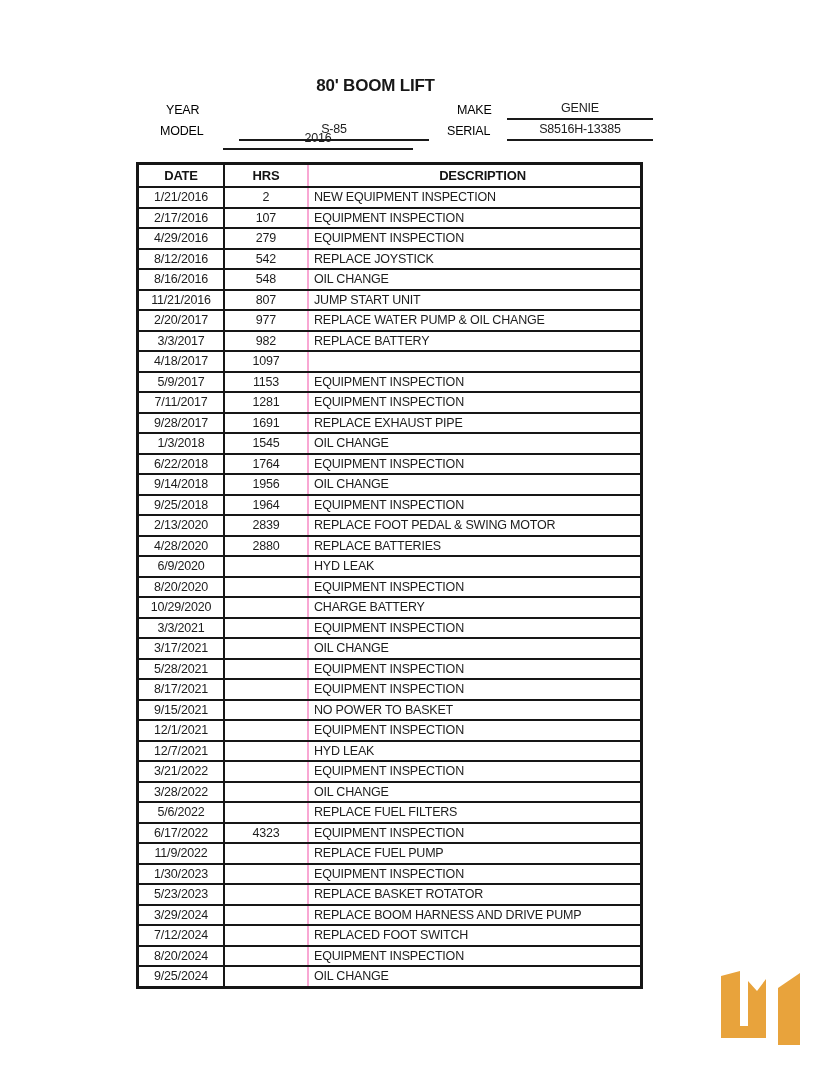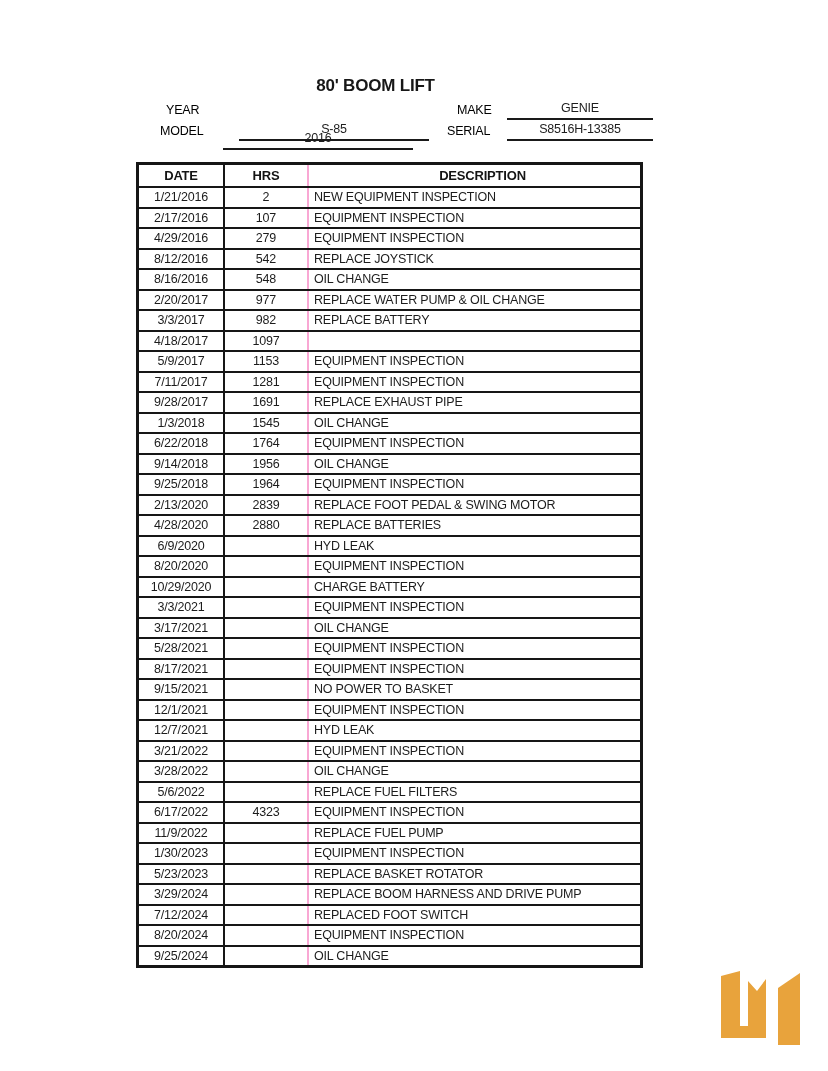--- a/index.html
+++ b/index.html
@@ -95,20 +95,25 @@
           <div class="cell date">8/12/2016</div>
           <div class="cell hrs">542</div>
           <div class="cell desc">REPLACE JOYSTICK</div>
         </div>
         <div class="t-row">
           <div class="cell date">8/16/2016</div>
           <div class="cell hrs">548</div>
           <div class="cell desc">OIL CHANGE</div>
         </div>
         <div class="t-row">
+          <div class="cell date">11/21/2016</div>
+          <div class="cell hrs">807</div>
+          <div class="cell desc">JUMP START UNIT</div>
+        </div>
+        <div class="t-row">
           <div class="cell date">2/20/2017</div>
           <div class="cell hrs">977</div>
           <div class="cell desc">REPLACE WATER PUMP &amp; OIL CHANGE</div>
         </div>
         <div class="t-row">
           <div class="cell date">3/3/2017</div>
           <div class="cell hrs">982</div>
           <div class="cell desc">REPLACE BATTERY</div>
         </div>
         <div class="t-row">

